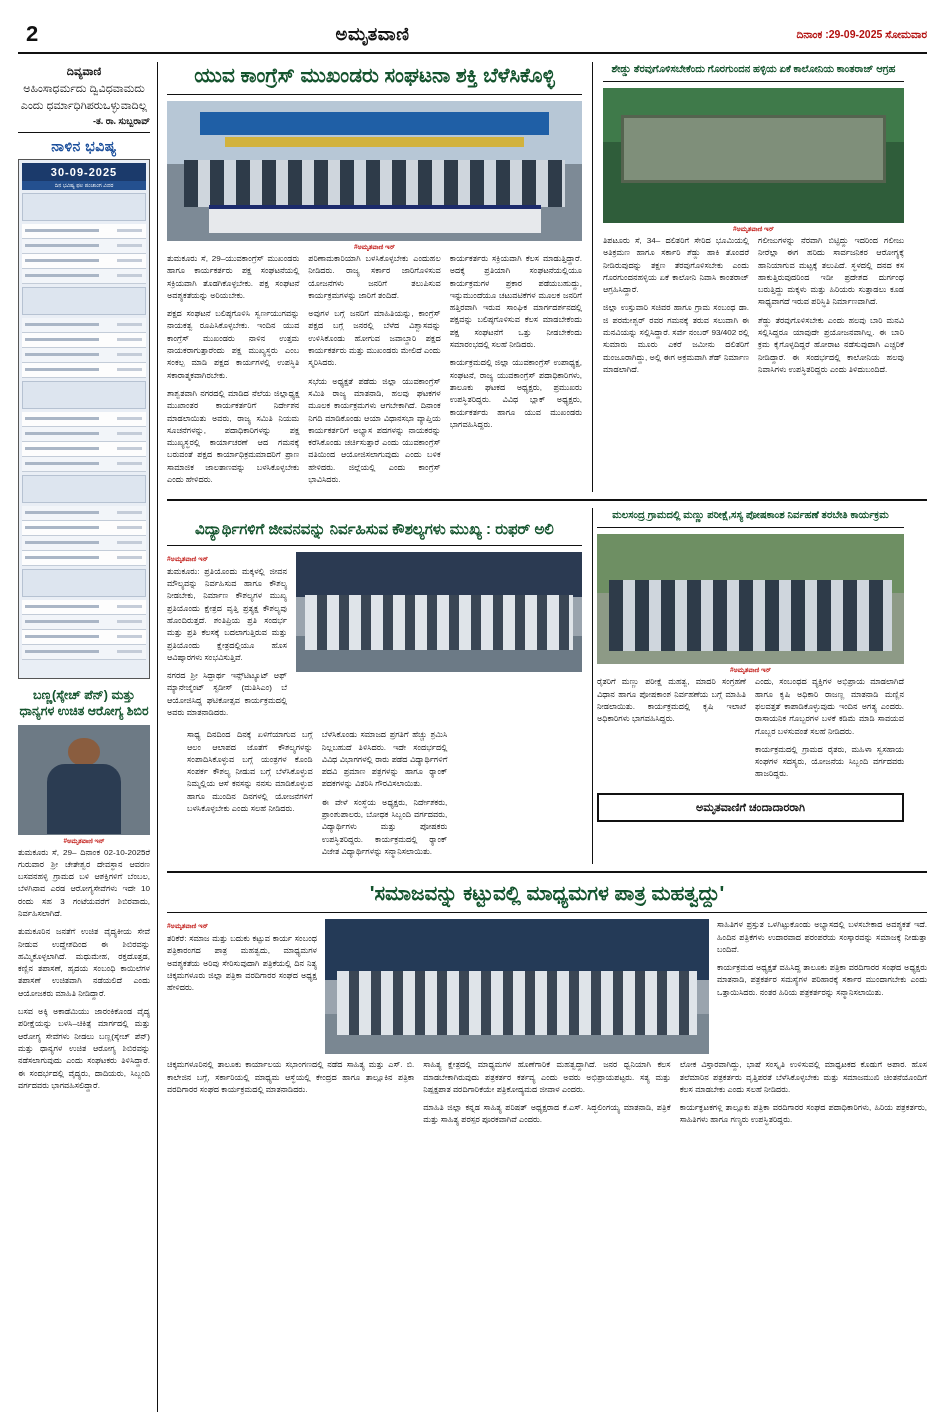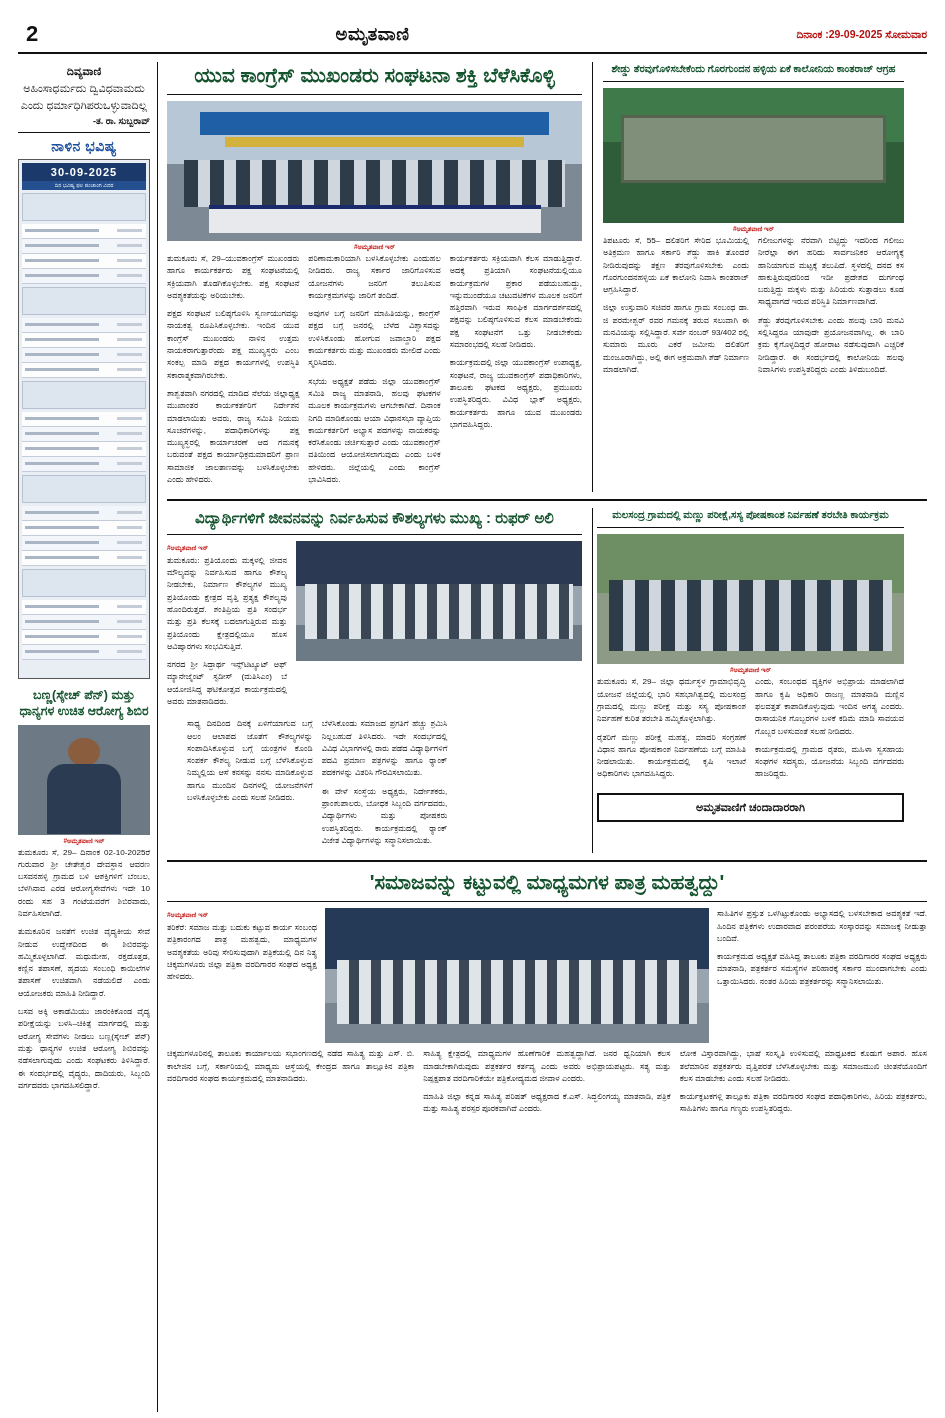--- a/index.html
+++ b/index.html
@@ -114,21 +114,21 @@
     font-size: 8.1px; line-height: 1.52; text-align: justify; color: #111;
     hyphens: auto;
   }
   .body-text p { margin: 0 0 6px 0; }
   
   .headline {
     color: #14532d; font-weight: bold; text-align: center;
     line-height: 1.3;
   }
   .h-main { font-size: 20px; }
-  .h-mid { font-size: 15px; }
+  .h-mid { font-size: 15px; margin-top: 11px; }
   .h-small { font-size: 10px; }
   .rule { border-top: 1px solid #111; margin: 6px 0; }
   .rule2 { border-top: 2px solid #111; margin: 7px 0; }
   
   .row { display: flex; }
   .cols3 { display: flex; gap: 9px; }
   .cols3 > div { flex: 1; }
   .cols2 { display: flex; gap: 9px; }
   
   .ph-sky { position:absolute; left:0; right:0; top:0; height:45%; background:#b7c7d6;}
@@ -262,21 +262,21 @@
           <div class="headline h-small">ಶೇಡ್ಡು ತೆರವುಗೊಳಿಸಬೇಕೆಂದು ಗೊರಗುಂದನ ಹಳ್ಳಿಯ ಏಕೆ ಕಾಲೋನಿಯ ಕಾಂತರಾಜ್ ಆಗ್ರಹ</div>
           <div class="rule"></div>
           <div class="photo" style="height:135px;">
             <div class="ph-green"></div>
               <div class="ph-green2"></div>
               <div class="ph-shed"></div>
           </div>
           <div class="cap-red">#ಅಮೃತವಾಣಿ ಇನ್</div>
           <div class="cols2">
             <div class="body-text" style="flex:1">
-              <p>ತಿಪಟೂರು ಸೆ, 55– ದಲಿತರಿಗೆ ಸೇರಿದ ಭೂಮಿಯಲ್ಲಿ ಅತಿಕ್ರಮಣ ಹಾಗೂ ಸರ್ಕಾರಿ ಶೆಡ್ಡು ಹಾಕಿ ತೊಂದರೆ ನೀಡಿರುವುದನ್ನು ತಕ್ಷಣ ತೆರವುಗೊಳಿಸಬೇಕು ಎಂದು ಗೊರಗುಂದನಹಳ್ಳಿಯ ಏಕೆ ಕಾಲೋನಿ ನಿವಾಸಿ ಕಾಂತರಾಜ್ ಆಗ್ರಹಿಸಿದ್ದಾರೆ.</p>
+              <p>ತಿಪಟೂರು ಸೆ, 34– ದಲಿತರಿಗೆ ಸೇರಿದ ಭೂಮಿಯಲ್ಲಿ ಅತಿಕ್ರಮಣ ಹಾಗೂ ಸರ್ಕಾರಿ ಶೆಡ್ಡು ಹಾಕಿ ತೊಂದರೆ ನೀಡಿರುವುದನ್ನು ತಕ್ಷಣ ತೆರವುಗೊಳಿಸಬೇಕು ಎಂದು ಗೊರಗುಂದನಹಳ್ಳಿಯ ಏಕೆ ಕಾಲೋನಿ ನಿವಾಸಿ ಕಾಂತರಾಜ್ ಆಗ್ರಹಿಸಿದ್ದಾರೆ.</p>
               <p>ಜಿಲ್ಲಾ ಉಸ್ತುವಾರಿ ಸಚಿವರ ಹಾಗೂ ಗ್ರಾಮ ಸಂಬಂಧ ಡಾ. ಜಿ ಪರಮೇಶ್ವರ್ ರವರ ಗಮನಕ್ಕೆ ತರುವ ಸಲುವಾಗಿ ಈ ಮನವಿಯನ್ನು ಸಲ್ಲಿಸಿದ್ದಾರೆ. ಸರ್ವೆ ನಂಬರ್ 93/402 ರಲ್ಲಿ ಸುಮಾರು ಮೂರು ಎಕರೆ ಜಮೀನು ದಲಿತರಿಗೆ ಮಂಜೂರಾಗಿದ್ದು, ಅಲ್ಲಿ ಈಗ ಅಕ್ರಮವಾಗಿ ಶೆಡ್ ನಿರ್ಮಾಣ ಮಾಡಲಾಗಿದೆ.</p>
             </div>
             <div class="body-text" style="flex:1">
               <p>ಗಲೀಜುಗಳನ್ನು ನೆರವಾಗಿ ಬಿಟ್ಟಿದ್ದು ಇದರಿಂದ ಗಲೀಜು ನೀರೆಲ್ಲಾ ಈಗ ಹರಿದು ಸಾರ್ವಜನಿಕರ ಆರೋಗ್ಯಕ್ಕೆ ಹಾನಿಯಾಗುವ ಮಟ್ಟಕ್ಕೆ ತಲುಪಿದೆ. ಸ್ಥಳದಲ್ಲಿ ದನದ ಕಸ ಹಾಕುತ್ತಿರುವುದರಿಂದ ಇಡೀ ಪ್ರದೇಶದ ದುರ್ಗಂಧ ಬರುತ್ತಿದ್ದು ಮಕ್ಕಳು ಮತ್ತು ಹಿರಿಯರು ಸುತ್ತಾಡಲು ಕೂಡ ಸಾಧ್ಯವಾಗದೆ ಇರುವ ಪರಿಸ್ಥಿತಿ ನಿರ್ಮಾಣವಾಗಿದೆ.</p>
               <p>ಶೆಡ್ಡು ತೆರವುಗೊಳಿಸಬೇಕು ಎಂದು ಹಲವು ಬಾರಿ ಮನವಿ ಸಲ್ಲಿಸಿದ್ದರೂ ಯಾವುದೇ ಪ್ರಯೋಜನವಾಗಿಲ್ಲ. ಈ ಬಾರಿ ಕ್ರಮ ಕೈಗೊಳ್ಳದಿದ್ದರೆ ಹೋರಾಟ ನಡೆಸುವುದಾಗಿ ಎಚ್ಚರಿಕೆ ನೀಡಿದ್ದಾರೆ. ಈ ಸಂದರ್ಭದಲ್ಲಿ ಕಾಲೋನಿಯ ಹಲವು ನಿವಾಸಿಗಳು ಉಪಸ್ಥಿತರಿದ್ದರು ಎಂದು ತಿಳಿದುಬಂದಿದೆ.</p>
             </div>
           </div>
         </div>
       </div>
 
@@ -319,21 +319,20 @@
           <div class="headline h-small">ಮಲಸಂದ್ರ ಗ್ರಾಮದಲ್ಲಿ ಮಣ್ಣು ಪರೀಕ್ಷೆ,ಸಸ್ಯ ಪೋಷಕಾಂಶ ನಿರ್ವಹಣೆ ತರಬೇತಿ ಕಾರ್ಯಕ್ರಮ</div>
           <div class="rule"></div>
           <div class="photo" style="height:130px;">
             <div class="ph-sky" style="background:#6e8f63"></div>
             <div class="ph-ground" style="background:#8d9a86"></div>
             <div class="ph-people" style="bottom:10%;height:55%"></div>
           </div>
           <div class="cap-red">#ಅಮೃತವಾಣಿ ಇನ್</div>
           <div class="cols2">
             <div class="body-text" style="flex:1">
-              <p>ತುಮಕೂರು ಸೆ, 29– ಜಿಲ್ಲಾ ಧರ್ಮಸ್ಥಳ ಗ್ರಾಮಾಭಿವೃದ್ಧಿ ಯೋಜನೆ ಜಿಲ್ಲೆಯಲ್ಲಿ ಭಾರಿ ಸಹಭಾಗಿತ್ವದಲ್ಲಿ ಮಲಸಂದ್ರ ಗ್ರಾಮದಲ್ಲಿ ಮಣ್ಣು ಪರೀಕ್ಷೆ ಮತ್ತು ಸಸ್ಯ ಪೋಷಕಾಂಶ ನಿರ್ವಹಣೆ ಕುರಿತ ತರಬೇತಿ ಹಮ್ಮಿಕೊಳ್ಳಲಾಗಿತ್ತು.</p>
               <p>ರೈತರಿಗೆ ಮಣ್ಣು ಪರೀಕ್ಷೆ ಮಹತ್ವ, ಮಾದರಿ ಸಂಗ್ರಹಣೆ ವಿಧಾನ ಹಾಗೂ ಪೋಷಕಾಂಶ ನಿರ್ವಹಣೆಯ ಬಗ್ಗೆ ಮಾಹಿತಿ ನೀಡಲಾಯಿತು. ಕಾರ್ಯಕ್ರಮದಲ್ಲಿ ಕೃಷಿ ಇಲಾಖೆ ಅಧಿಕಾರಿಗಳು ಭಾಗವಹಿಸಿದ್ದರು.</p>
             </div>
             <div class="body-text" style="flex:1">
               <p>ಎಂದು, ಸಂಬಂಧದ ವ್ಯಕ್ತಿಗಳ ಅಭಿಪ್ರಾಯ ಮಾಡಲಾಗಿದೆ ಹಾಗೂ ಕೃಷಿ ಅಧಿಕಾರಿ ರಾಜಣ್ಣ ಮಾತನಾಡಿ ಮಣ್ಣಿನ ಫಲವತ್ತತೆ ಕಾಪಾಡಿಕೊಳ್ಳುವುದು ಇಂದಿನ ಅಗತ್ಯ ಎಂದರು. ರಾಸಾಯನಿಕ ಗೊಬ್ಬರಗಳ ಬಳಕೆ ಕಡಿಮೆ ಮಾಡಿ ಸಾವಯವ ಗೊಬ್ಬರ ಬಳಸುವಂತೆ ಸಲಹೆ ನೀಡಿದರು.</p>
               <p>ಕಾರ್ಯಕ್ರಮದಲ್ಲಿ ಗ್ರಾಮದ ರೈತರು, ಮಹಿಳಾ ಸ್ವಸಹಾಯ ಸಂಘಗಳ ಸದಸ್ಯರು, ಯೋಜನೆಯ ಸಿಬ್ಬಂದಿ ವರ್ಗದವರು ಹಾಜರಿದ್ದರು.</p>
             </div>
           </div>
           <div class="ad-box">ಅಮೃತವಾಣಿಗೆ ಚಂದಾದಾರರಾಗಿ</div>
         </div>
       </div>

